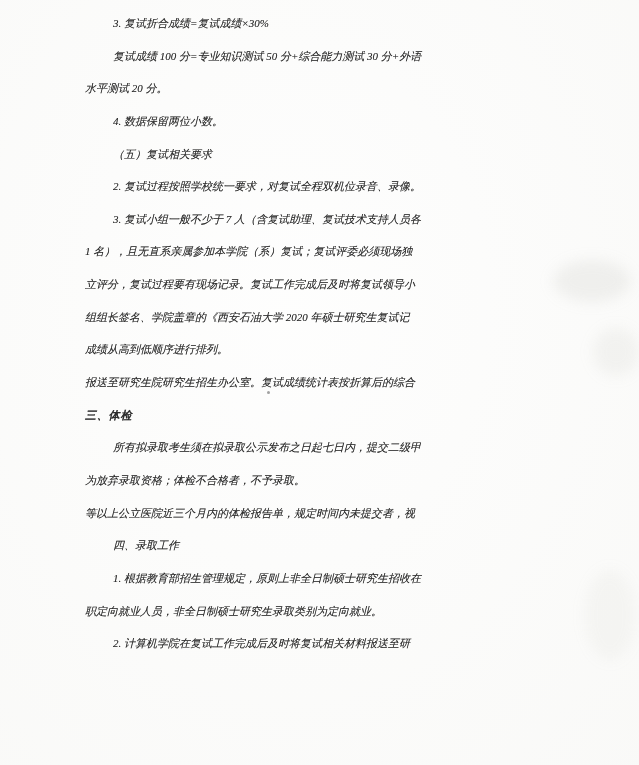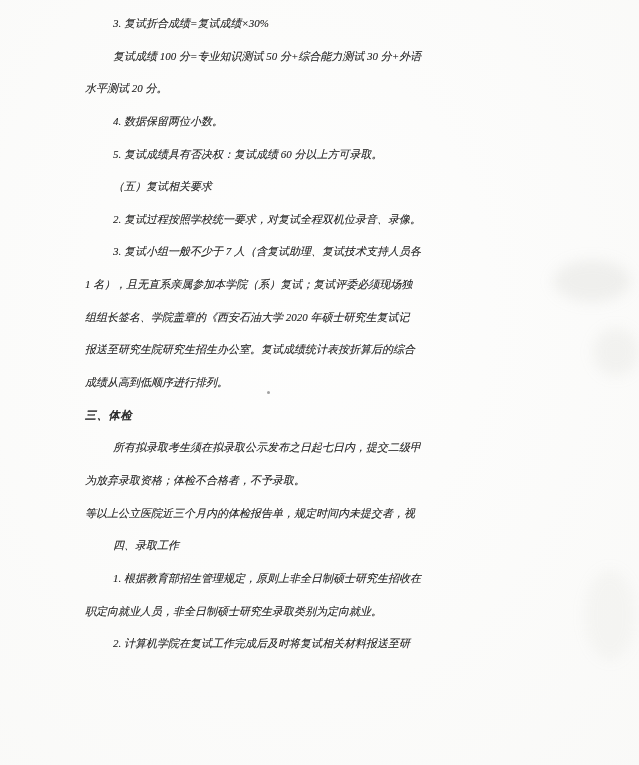--- a/index.html
+++ b/index.html
@@ -60,28 +60,28 @@
 </head>
 <body>
 
 <div class="page">
 
   <div class="text-column">
     <div class="ln indent">3. 复试折合成绩=复试成绩×30%</div>
     <div class="ln indent">复试成绩 100 分=专业知识测试 50 分+综合能力测试 30 分+外语</div>
     <div class="ln">水平测试 20 分。</div>
     <div class="ln indent">4. 数据保留两位小数。</div>
-    <div class="ln indent">5. 复试成绩具有否决权：复试成绩 60 分以上方可录取。</div>
     <div class="ln indent">（五）复试相关要求</div>
     <div class="ln indent">2. 复试过程按照学校统一要求，对复试全程双机位录音、录像。</div>
     <div class="ln indent">3. 复试小组一般不少于 7 人（含复试助理、复试技术支持人员各</div>
     <div class="ln">1 名），且无直系亲属参加本学院（系）复试；复试评委必须现场独</div>
+    <div class="ln">立评分，复试过程要有现场记录。复试工作完成后及时将复试领导小</div>
     <div class="ln">组组长签名、学院盖章的《西安石油大学 2020 年硕士研究生复试记</div>
+    <div class="ln">成绩从高到低顺序进行排列。</div>
     <div class="ln">报送至研究生院研究生招生办公室。复试成绩统计表按折算后的综合</div>
-    <div class="ln">成绩从高到低顺序进行排列。</div>
     <div class="ln heading">三、体检</div>
     <div class="ln indent">所有拟录取考生须在拟录取公示发布之日起七日内，提交二级甲</div>
     <div class="ln">为放弃录取资格；体检不合格者，不予录取。</div>
     <div class="ln">等以上公立医院近三个月内的体检报告单，规定时间内未提交者，视</div>
     <div class="ln indent">四、录取工作</div>
     <div class="ln indent">1. 根据教育部招生管理规定，原则上非全日制硕士研究生招收在</div>
     <div class="ln">职定向就业人员，非全日制硕士研究生录取类别为定向就业。</div>
     <div class="ln indent">2. 计算机学院在复试工作完成后及时将复试相关材料报送至研</div>
   </div>
 

